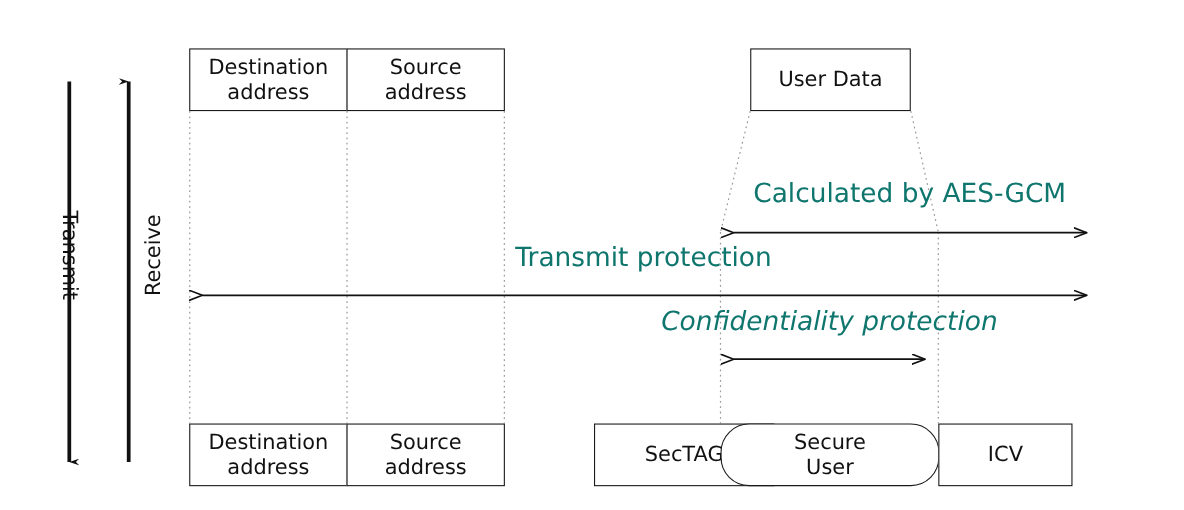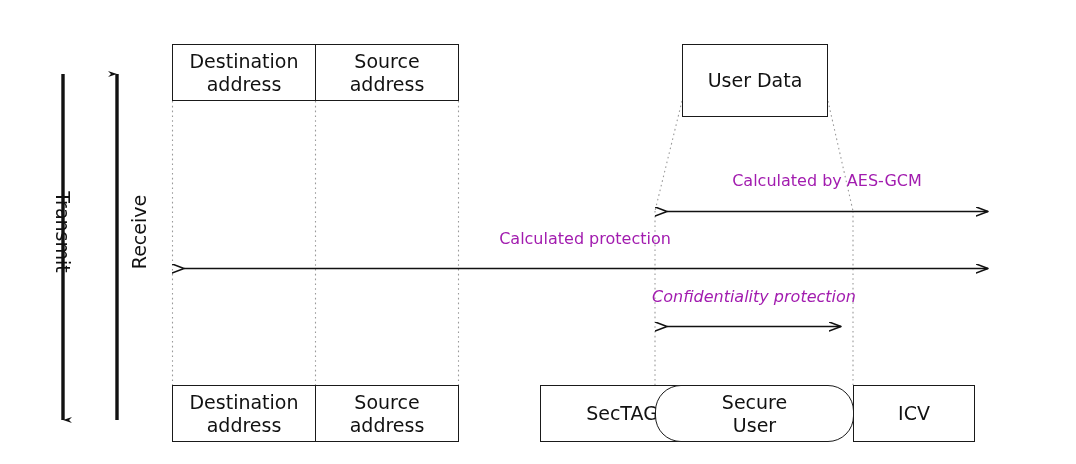--- a/index.html
+++ b/index.html
@@ -33,22 +33,22 @@
   .box span { display: block; }
   .vlabel {
     position: absolute;
     font-size: 19px;
     color: #111111;
     white-space: nowrap;
     transform-origin: 50% 50%;
   }
   .arrow-label {
     position: absolute;
-    font-size: 16px;
-    color: #a21caf;
+    font-size: 24px;
+    color: #0f766e;
     white-space: nowrap;
   }
   svg.overlay {
     position: absolute;
     left: 0;
     top: 0;
     width: 1076px;
     height: 464px;
     pointer-events: none;
   }
@@ -119,29 +119,29 @@
     </div>
   </div>
 
   <div class="box" style="left: 315px; top: 44px; width: 144px; height: 57px;">
     <div>
       <span>Source</span>
       <span>address</span>
     </div>
   </div>
 
-  <div class="box" style="left: 682px; top: 44px; width: 146px; height: 73px; text-align: right;">
+  <div class="box" style="left: 682px; top: 44px; width: 146px; height: 57px; text-align: right;">
     <div>
       <span>User Data</span>
     </div>
   </div>
 
   <div class="arrow-label" style="left: 827px; top: 190px; transform: translate(-50%, -100%);">Calculated by AES-GCM</div>
 
-  <div class="arrow-label" style="left: 585px; top: 248px; transform: translate(-50%, -100%);">Calculated protection</div>
+  <div class="arrow-label" style="left: 585px; top: 248px; transform: translate(-50%, -100%);">Transmit protection</div>
 
   <div class="arrow-label" style="left: 754px; top: 306px; transform: translate(-50%, -100%); font-style: italic;">Confidentiality protection</div>
 
   <div class="box" style="left: 172px; top: 385px; width: 144px; height: 57px;">
     <div>
       <span>Destination</span>
       <span>address</span>
     </div>
   </div>
 

